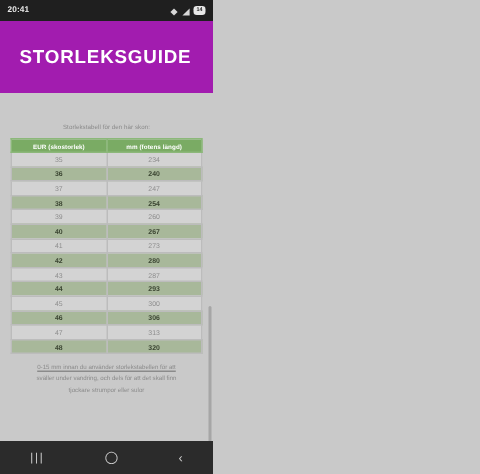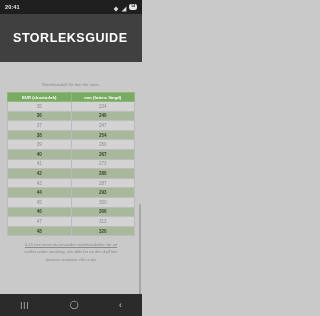--- a/index.html
+++ b/index.html
@@ -21,21 +21,21 @@
   .status-icons { display:flex; align-items:center; gap:2px; }
   .ic { display:block; }
   .batt {
     width:8px; height:6px; border-radius:2.2px; background:#e8e8e8;
     color:#1f1f1f; font-size:3.6px; font-weight:bold;
     display:flex; align-items:center; justify-content:center; line-height:1;
   }
 
   
   .titlebar {
-    background:#404040; flex:0 0 48px;
+    background:#a21caf; flex:0 0 48px;
     display:flex; align-items:center; padding-left:13px;
   }
   .title {
     color:#ffffff; font-size:12.5px; font-weight:bold; letter-spacing:.55px;
   }
 
   
   .content {
     flex:1 1 auto; background:#c9c9c9; position:relative;
     padding:0 7px; overflow:hidden;

